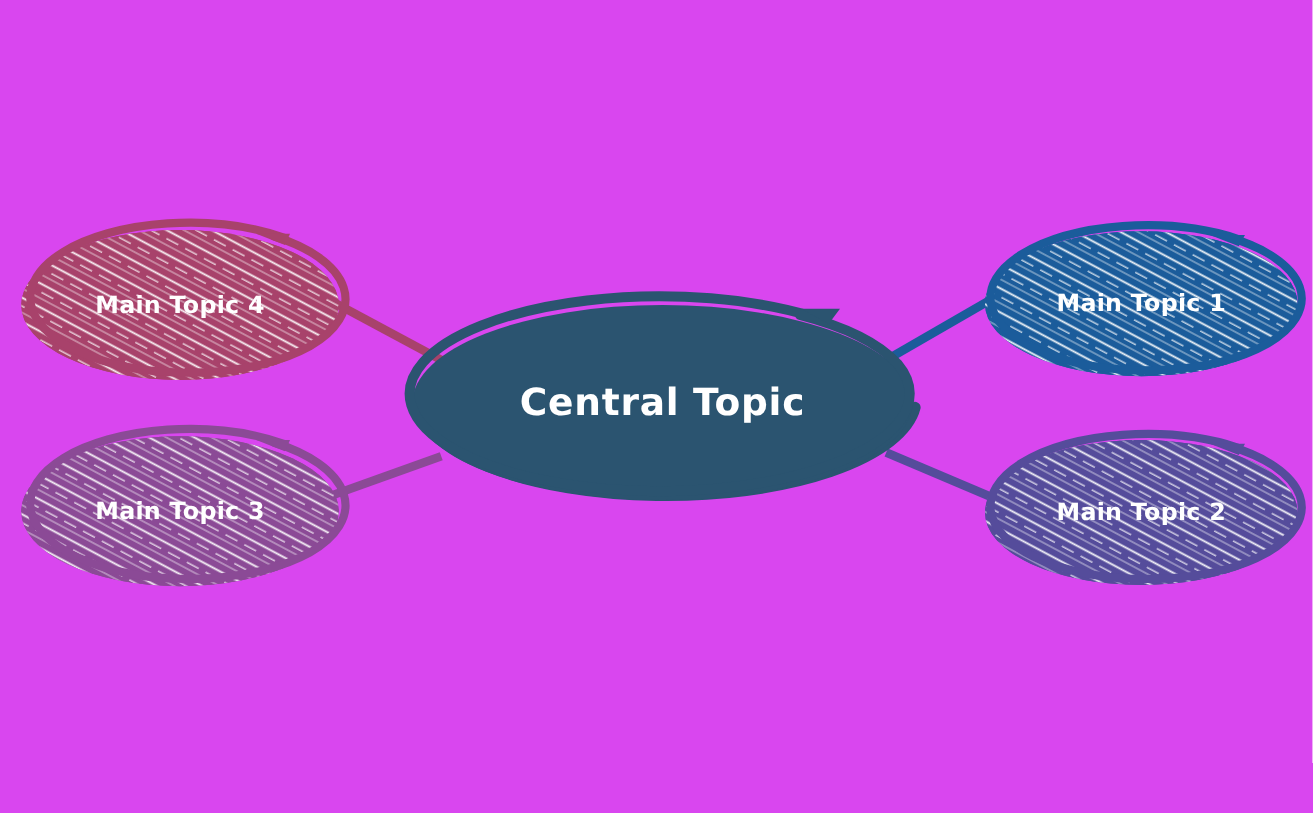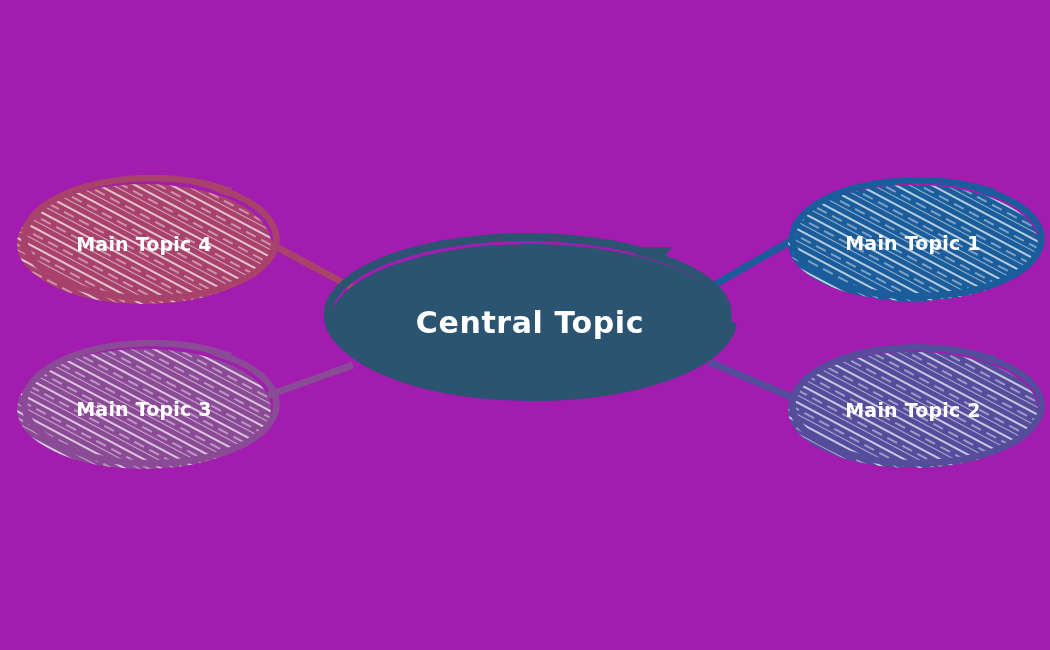--- a/index.html
+++ b/index.html
@@ -10,21 +10,21 @@
   body {
     width: 1050px;
     height: 650px;
     overflow: hidden;
     font-family: "DejaVu Sans", sans-serif;
   }
   #canvas {
     position: relative;
     width: 1050px;
     height: 650px;
-    background: #a21caf;
+    background: #d946ef;
   }
   svg#mindmap {
     position: absolute;
     left: 0;
     top: 0;
     width: 1050px;
     height: 650px;
     display: block;
   }
   .node-label {

